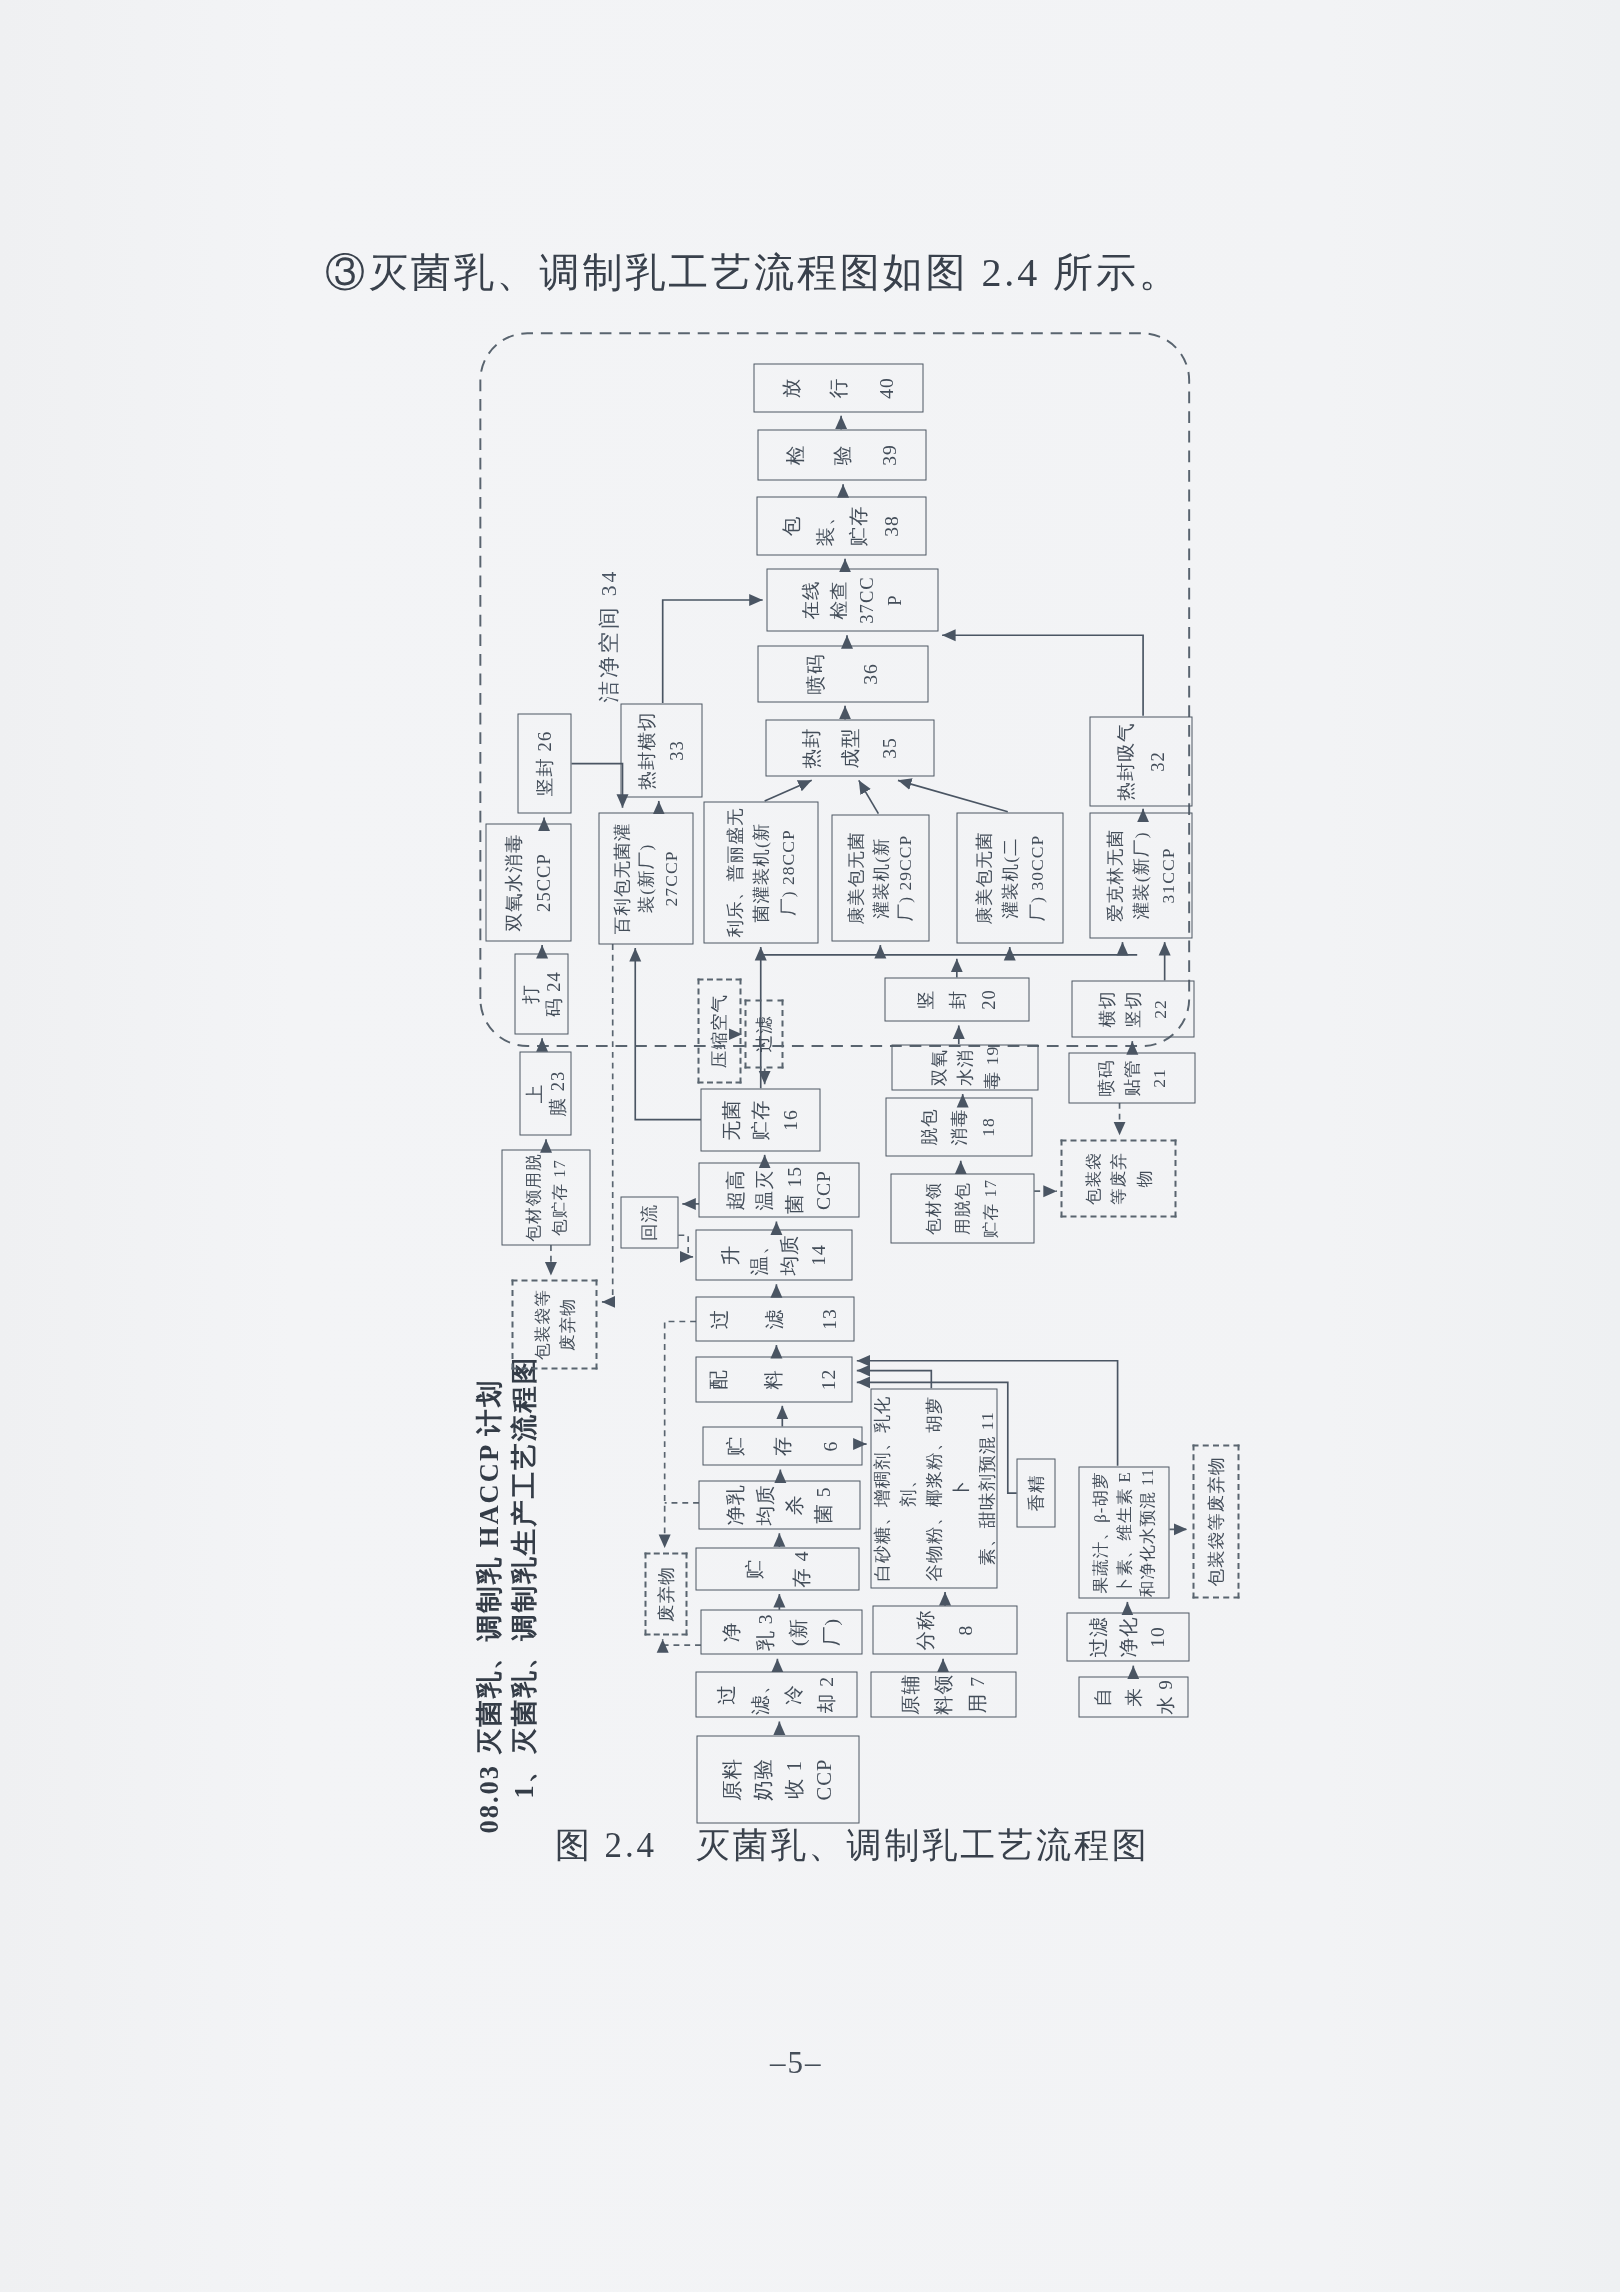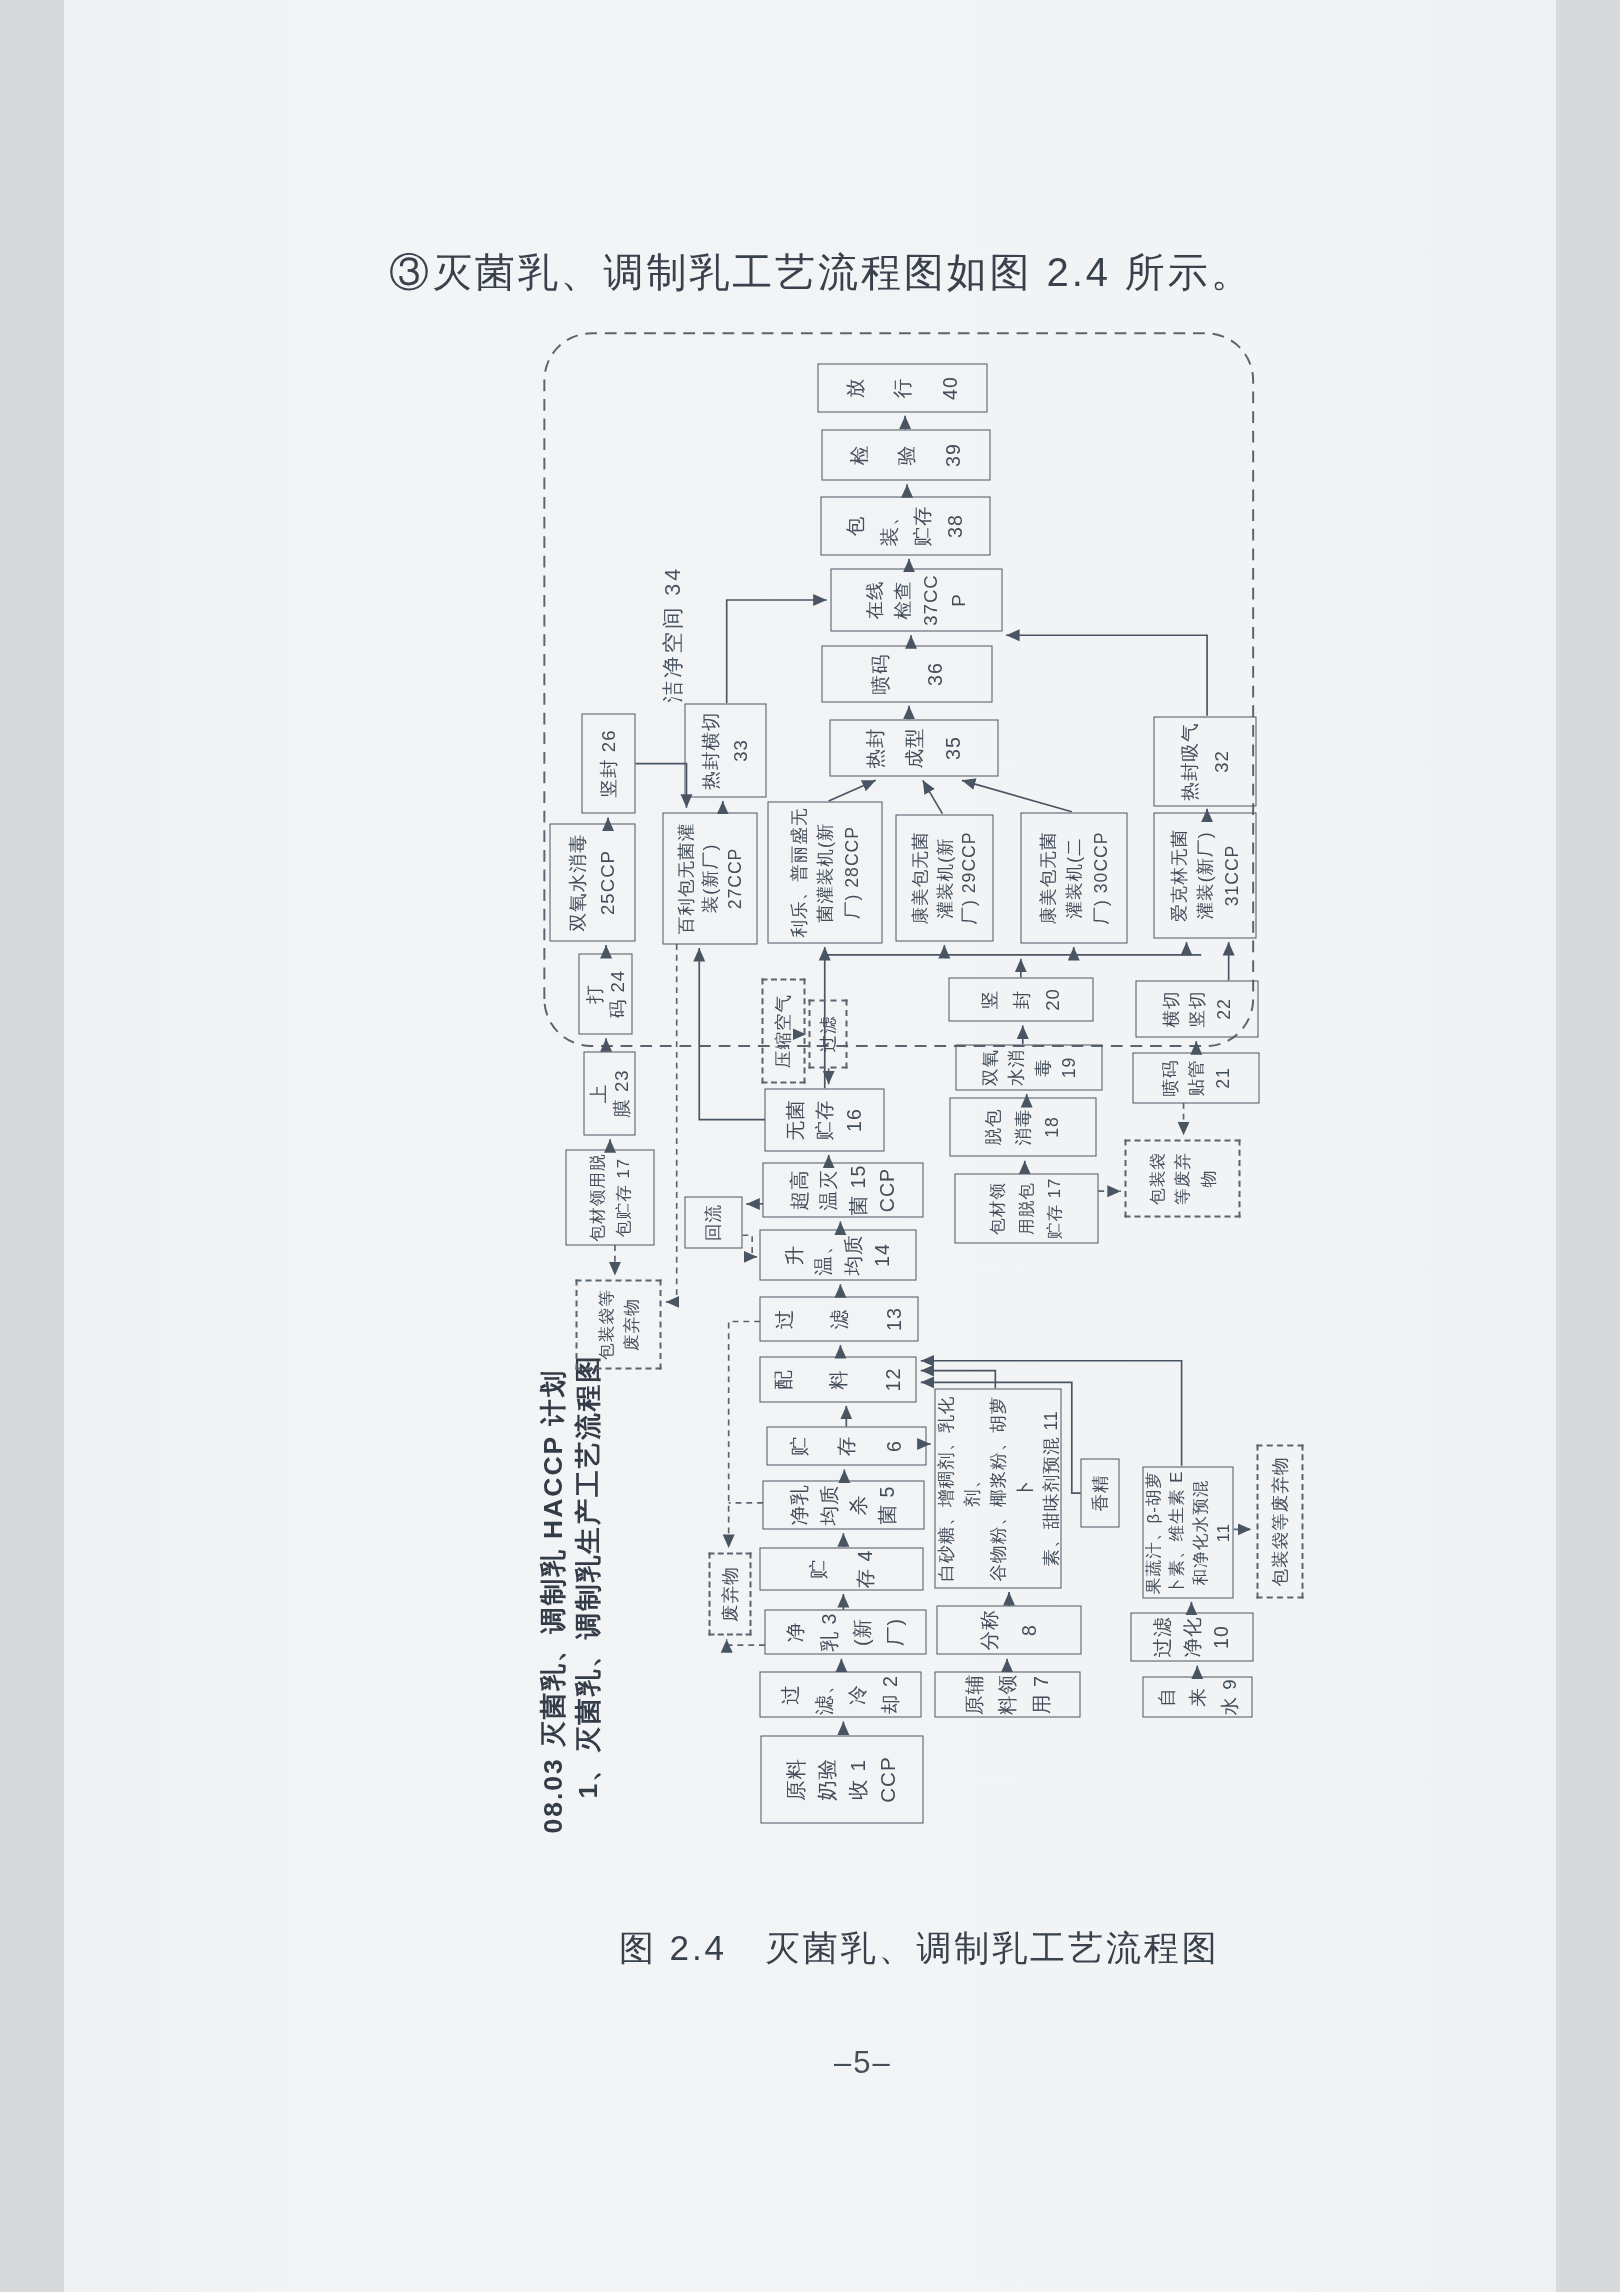--- a/index.html
+++ b/index.html
@@ -1,21 +1,21 @@
 <!DOCTYPE html>
 <html><head>
 <meta charset="utf-8">
 <style>
   html,body{margin:0;padding:0;background:#d8d9db;}
-  .page{position:relative;width:1492px;height:2293px;margin:0 auto;
+  .page{position:relative;width:1620px;height:2293px;margin:0 auto;
         background:#f2f3f5;
         background-image:linear-gradient(90deg, #eff0f2 0%, #f3f4f6 18%, #f2f3f5 82%, #eef0f2 100%);
-        font-family:Liberation Sans, sans-serif;color:#3f4854;overflow:hidden;}
+        font-family:Liberation Serif, serif;color:#3f4854;overflow:hidden;}
   .heading{position:absolute;left:325px;top:245px;font-size:40px;letter-spacing:2.9px;color:#39414c;white-space:nowrap;}
-  .caption{position:absolute;left:555px;top:1925px;font-size:35px;letter-spacing:2.9px;color:#39414c;white-space:nowrap;}
+  .caption{position:absolute;left:555px;top:1822px;font-size:35px;letter-spacing:2.9px;color:#39414c;white-space:nowrap;}
   .pagenum{position:absolute;left:770px;top:2045px;font-size:31px;color:#454e59;letter-spacing:2px;}
   
   .chart{position:absolute;left:98px;top:696px;width:1549px;height:804px;transform:rotate(-90deg);}
   .bx{position:absolute;border:1.7px solid #4c5763;display:flex;align-items:center;justify-content:center;
       text-align:center;white-space:pre-line;color:#434d59;font-size:19.6px;line-height:1.25;letter-spacing:1px;
       box-sizing:border-box;background:rgba(255,255,255,0.0);}
   .dash{border-style:dashed;border-width:2px;border-color:#59646f;}
   .f17{font-size:16.7px}.f18{font-size:17.6px}.f19{font-size:18.6px}.f21{font-size:20.6px}
   .lh14{line-height:1.4}.lh15{line-height:1.5}.lh16{line-height:1.6}.lh17{line-height:1.7}
   .lh20{line-height:2.0}.lh24{line-height:2.4}.lh28{line-height:2.8}

